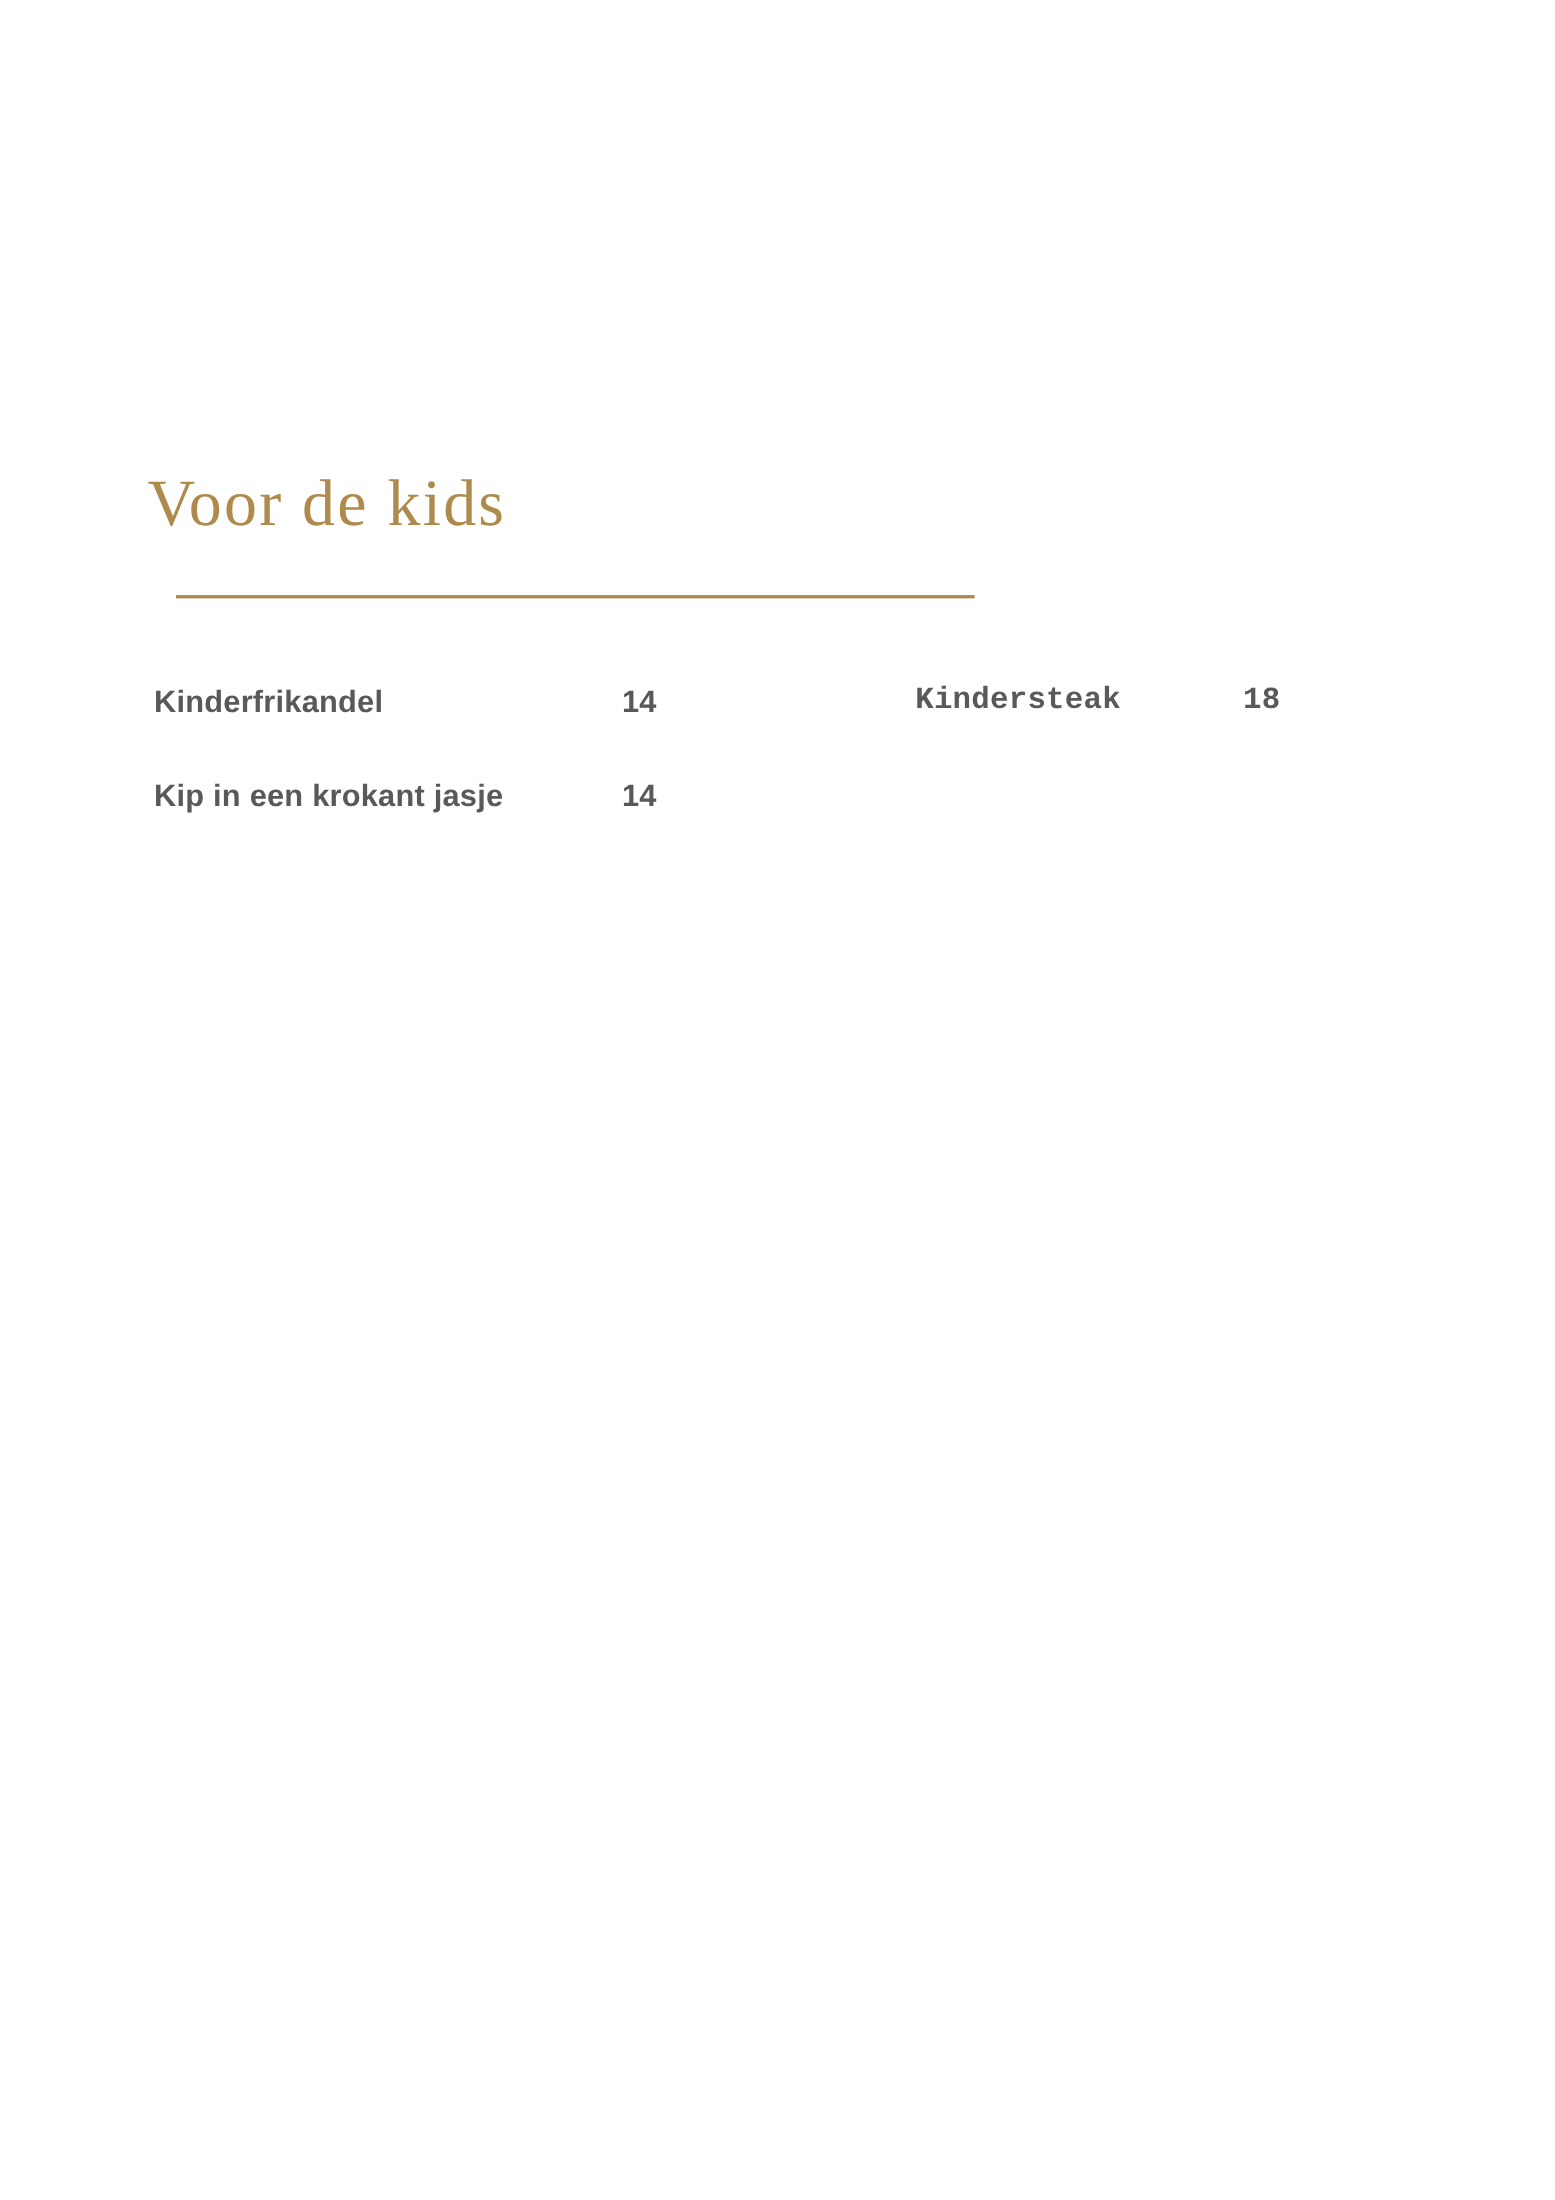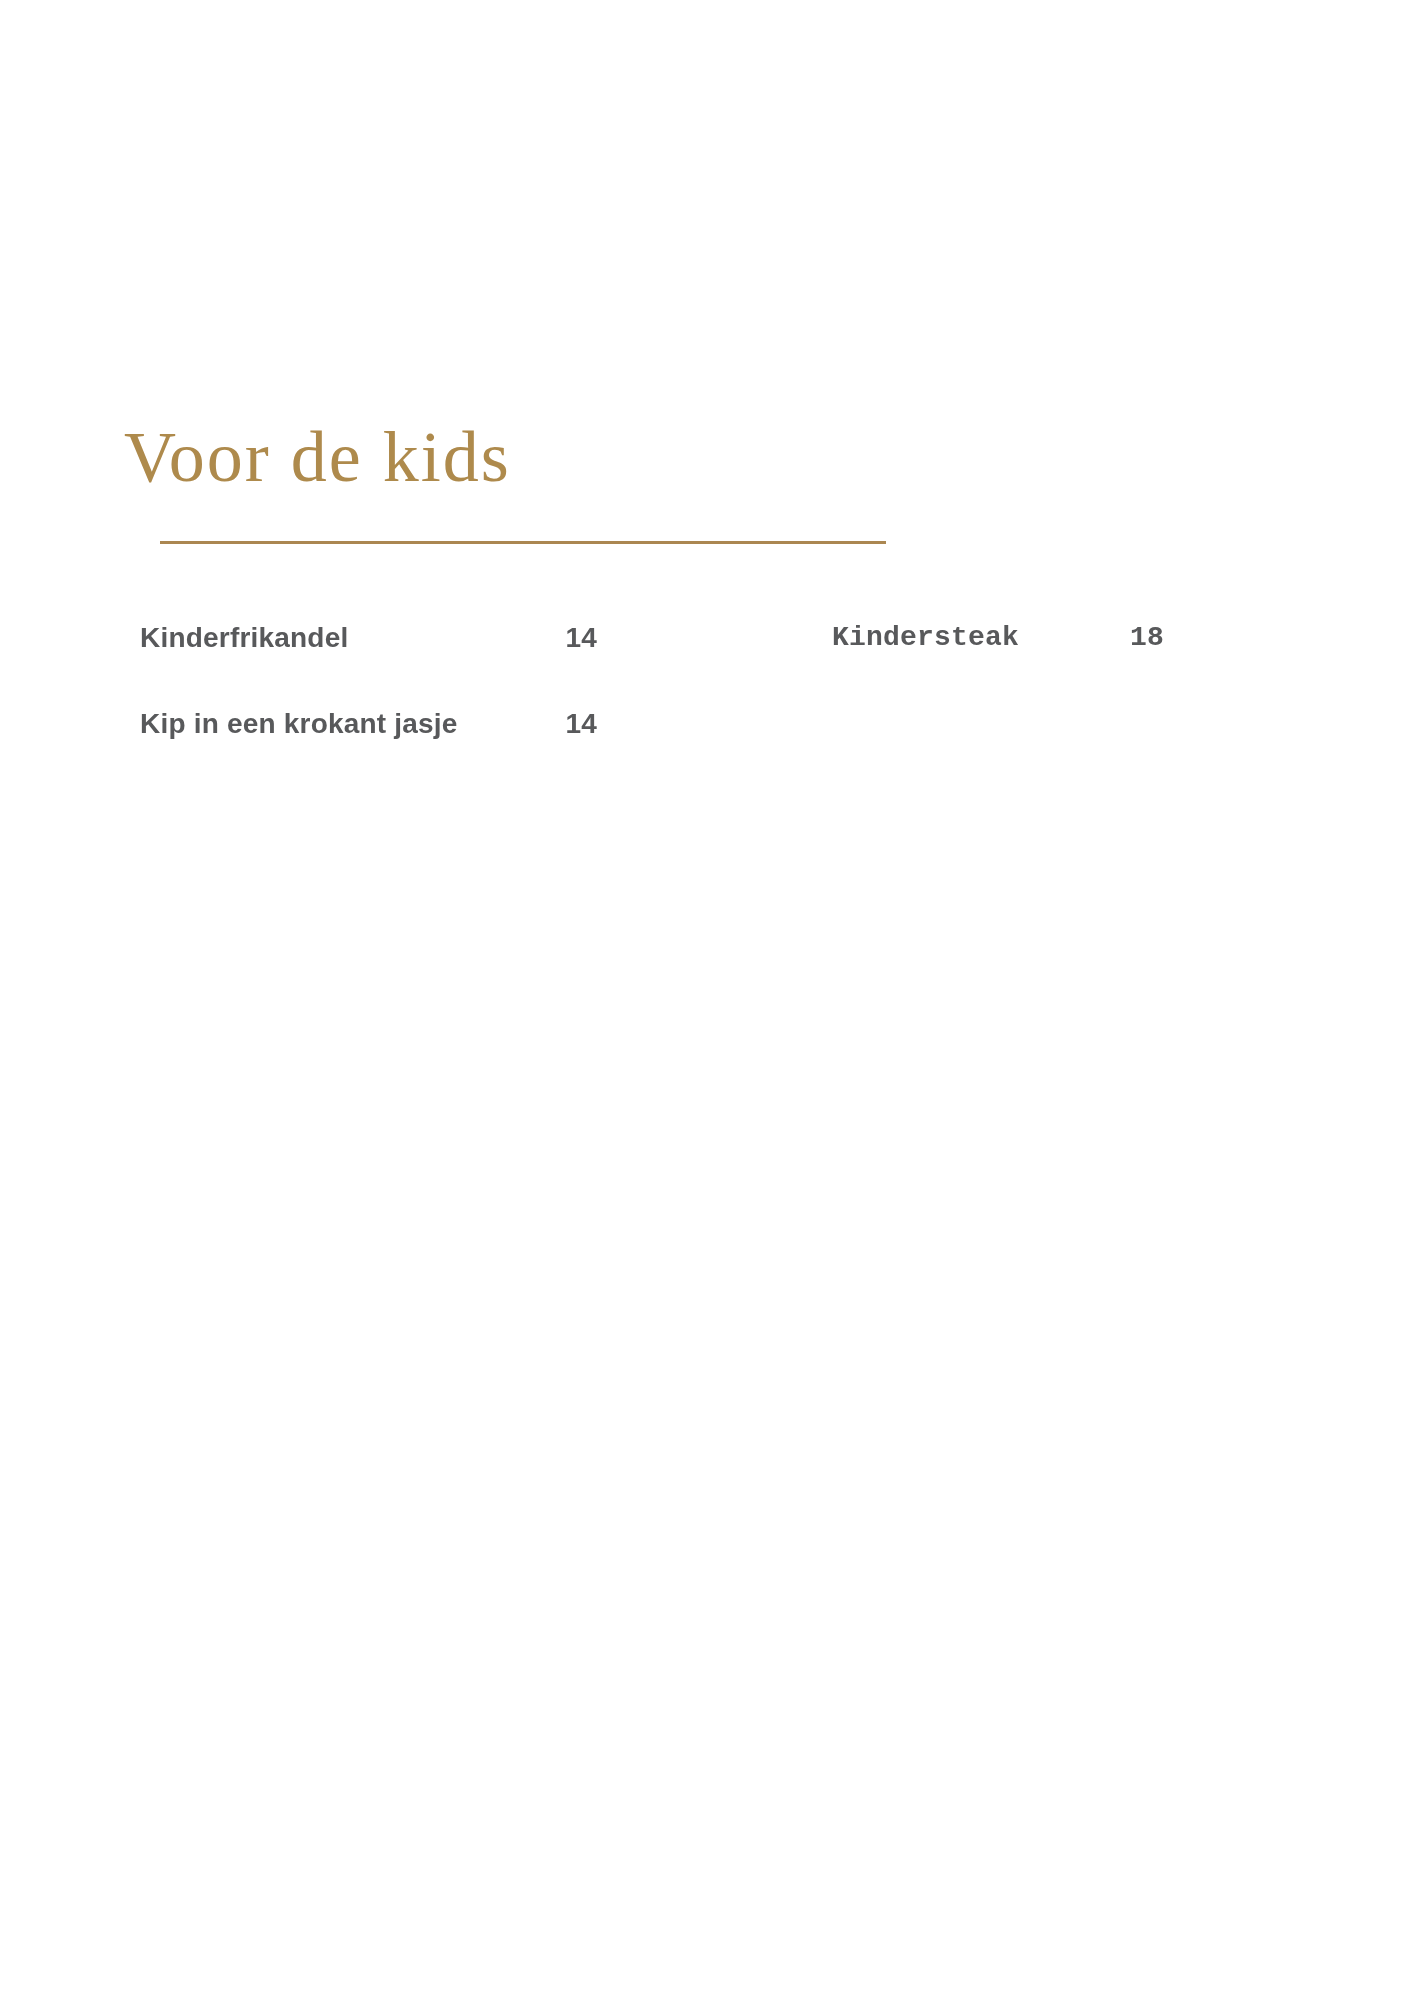--- a/index.html
+++ b/index.html
@@ -14,26 +14,26 @@
     .page {
       position: relative;
       width: 1414px;
       height: 2000px;
       background: #ffffff;
       overflow: hidden;
       font-family: "Liberation Sans", sans-serif;
     }
     .title {
       position: absolute;
-      left: 124px;
+      left: 134px;
       top: 411px;
       margin: 0;
       font-family: "Liberation Serif", serif;
       font-weight: 400;
-      font-size: 72px;
+      font-size: 60px;
       line-height: 92px;
       letter-spacing: 2px;
       color: #ae8a4c;
       white-space: nowrap;
     }
     .rule {
       position: absolute;
       left: 160px;
       top: 541px;
       width: 726px;

